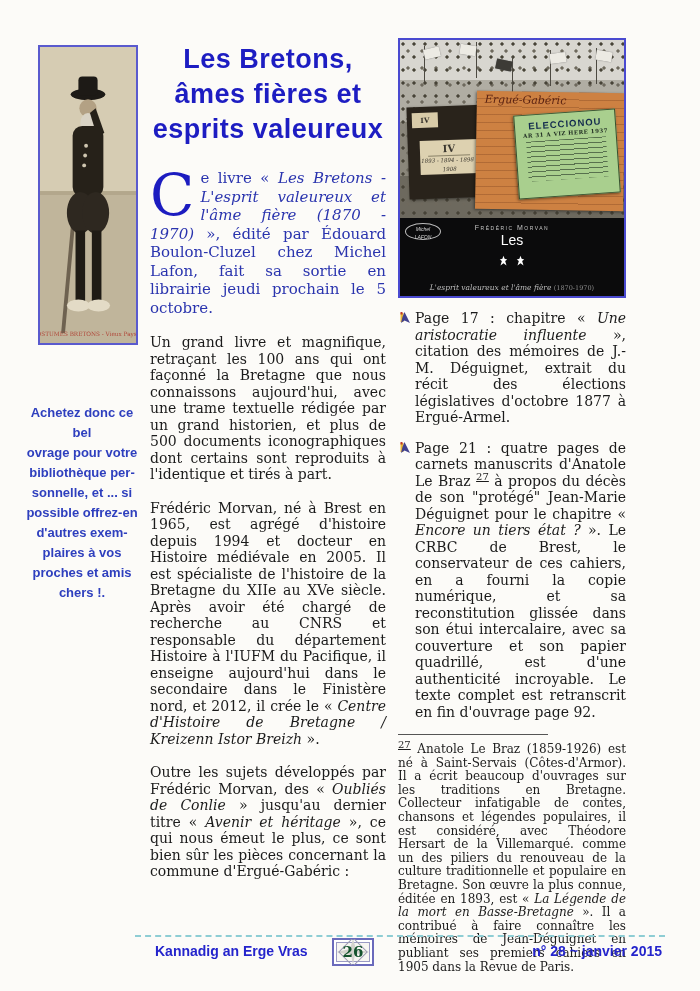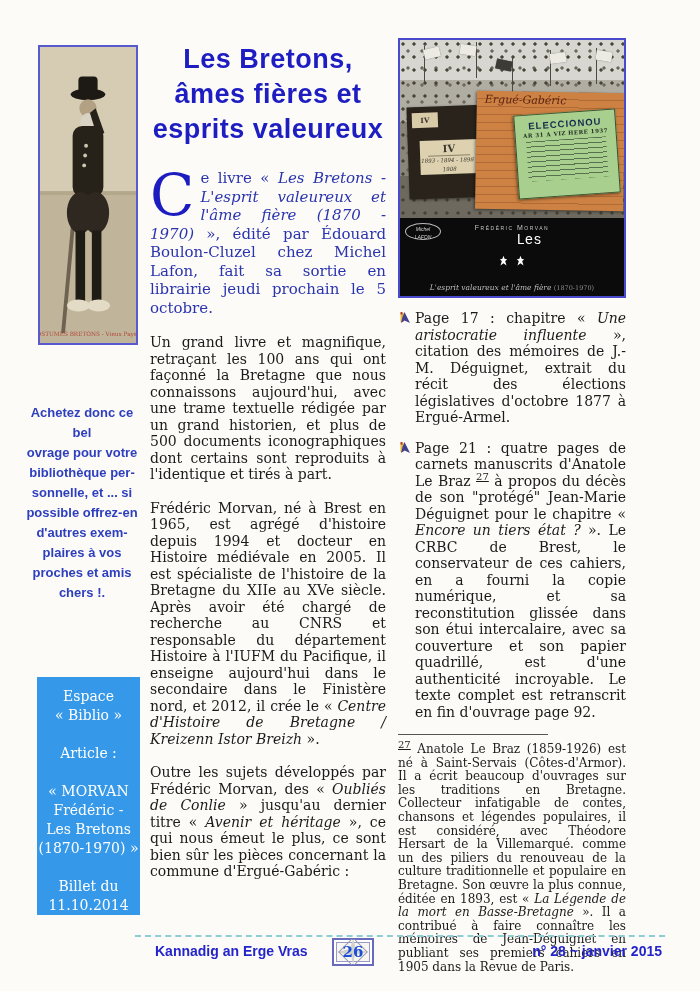--- a/index.html
+++ b/index.html
@@ -114,21 +114,21 @@
     font-family:"Liberation Sans", sans-serif;font-size:5px;line-height:8px;
     font-style:italic;padding-top:1px;box-sizing:border-box;
   }
   .cover-author{
     position:absolute;left:0;top:6px;width:100%;text-align:center;
     font-family:"Liberation Sans", sans-serif;font-size:7px;letter-spacing:1.5px;
     color:#c4c4c4;font-variant:small-caps;
   }
   .cover-les{
     position:absolute;left:0;top:14px;width:100%;text-align:center;
-    font-family:Liberation Mono, monospace;font-size:14px;color:#fff;padding-left:17px;
+    font-family:Liberation Sans, sans-serif;font-size:14px;color:#fff;
   }
   .cover-bretons{
     position:absolute;left:0;top:24px;width:100%;text-align:center;
     font-family:"DejaVu Serif", serif;font-size:33px;line-height:34px;color:#fff;
   }
   .ermine{display:inline-block;vertical-align:middle;margin:0 4px;}
   .cover-sub{
     position:absolute;left:0;bottom:4px;width:100%;text-align:center;
     font-style:italic;font-size:7.5px;color:#bdbdbd;
   }
@@ -161,21 +161,21 @@
     color:#2424cc;
   }
   .page-badge{
     position:absolute;left:332px;top:938px;width:42px;height:28px;
     border:2px solid #6a6abc;box-shadow:inset 0 0 0 2px #fff, inset 0 0 0 3px #9a9ac4;
     box-sizing:border-box;text-align:center;background:#f7f6f2;
   }
   .page-badge .star{position:absolute;left:50%;top:50%;transform:translate(-50%,-50%);}
   .page-badge .num{
     position:relative;font-family:"DejaVu Serif", serif;font-weight:bold;
-    font-size:15px;line-height:24px;color:#1d4ed8;
+    font-size:15px;line-height:24px;color:#14532d;
   }
 </style>
 </head>
 <body>
 
 <div class="page">
 
   <div class="photo-frame">
     <svg viewBox="0 0 100 300" preserveAspectRatio="none">
       <rect x="0" y="0" width="100" height="150" fill="#d6ccb3"></rect>
@@ -204,32 +204,20 @@
   <div class="promo">Achetez donc ce bel
 ovrage pour votre
 bibliothèque per-
 sonnelle, et ... si
 possible offrez-en
 d'autres exem-
 plaires à vos
 proches et amis
 chers !.</div>
 
-  <div class="info-box">Espace
-« Biblio »
-
-Article :
-
-« MORVAN
-Frédéric -
-Les Bretons
-(1870-1970) »
-
-Billet du
-11.10.2014</div>
 
   <div class="mid">
     <h1 class="title">Les Bretons, âmes fières et esprits valeureux</h1>
 
     <p class="p-lead"><span class="dropcap">C</span><span>e livre « </span><span class="it">Les Bretons - L'esprit valeureux et l'âme fière (1870 - 1970)</span><span> », édité par Édouard Boulon-Cluzel chez Michel Lafon, fait sa sortie en librairie jeudi prochain le 5 octobre.</span></p>
 
     <p class="body-p">Un grand livre et magnifique, retraçant les 100 ans qui ont façonné la Bretagne que nous connaissons aujourd'hui, avec une trame textuelle rédigée par un grand historien, et plus de 500 documents iconographiques dont certains sont reproduits à l'identique et tirés à part.</p>
 
     <p class="body-p"><span>Frédéric Morvan, né à Brest en 1965, est agrégé d'histoire depuis 1994 et docteur en Histoire médiévale en 2005. Il est spécialiste de l'histoire de la Bretagne du XIIe au XVe siècle. Après avoir été chargé de recherche au CNRS et responsable du département Histoire à l'IUFM du Pacifique, il enseigne aujourd'hui dans le secondaire dans le Finistère nord, et 2012, il crée le « </span><span class="it">Centre d'Histoire de Bretagne / Kreizenn Istor Breizh</span><span> ».</span></p>
 

